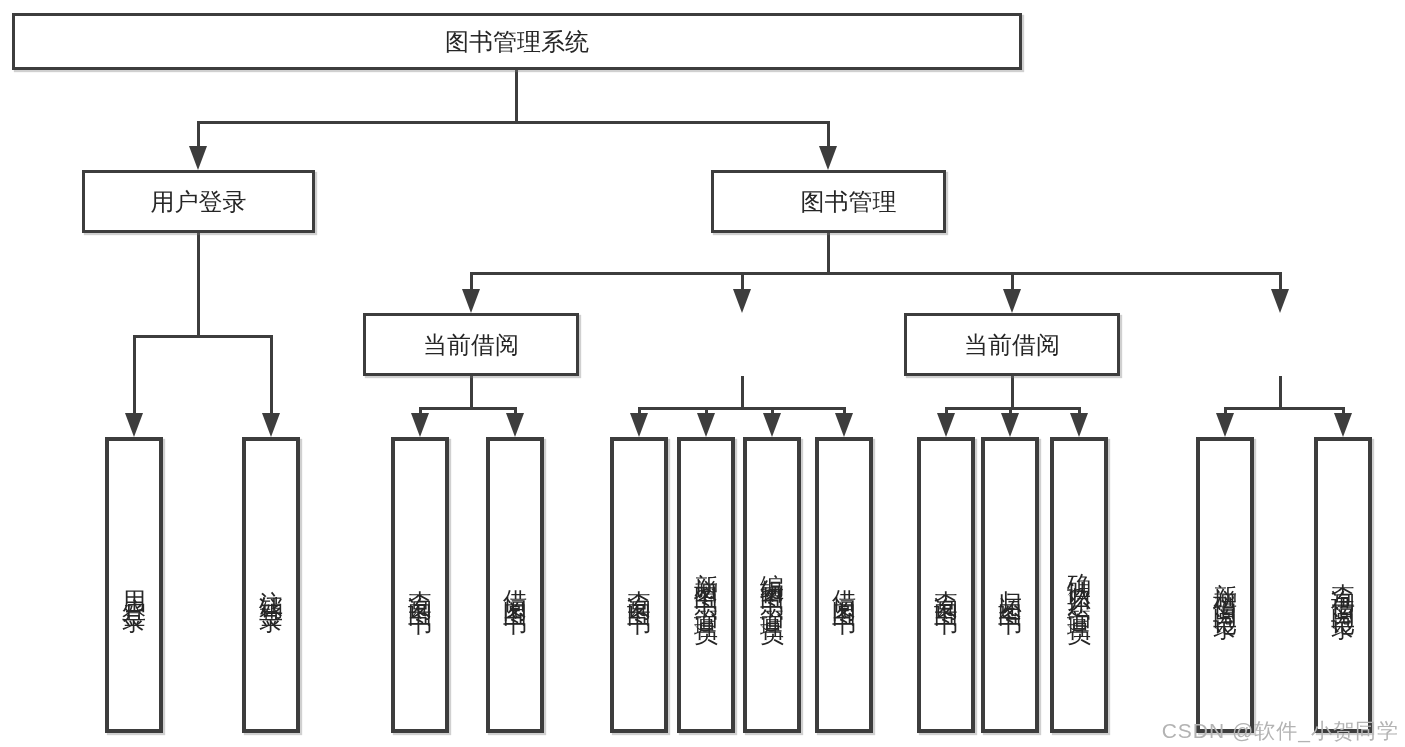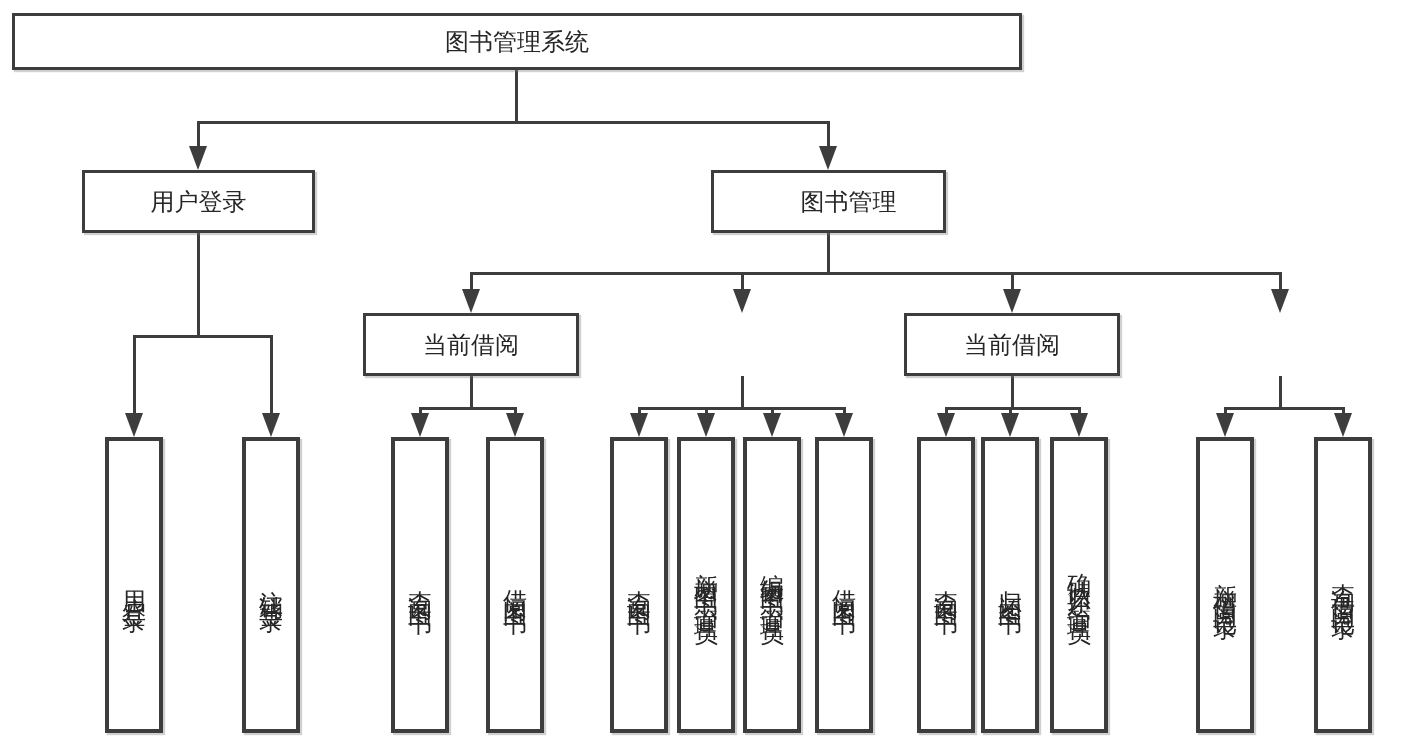--- a/index.html
+++ b/index.html
@@ -172,14 +172,15 @@
     <span class="vtext">确认归还（管理员）</span>
   </div>
 
   <div class="box leaf" style="left:1196px;top:437px;width:58px;height:296px;">
     <span class="vtext">新增借阅记录</span>
   </div>
   <div class="box leaf" style="left:1314px;top:437px;width:58px;height:296px;">
     <span class="vtext">查询借阅记录</span>
   </div>
 
+  <div class="watermark">CSDN @软件_小贺同学</div>
 
 </div>
 
 </body></html>

